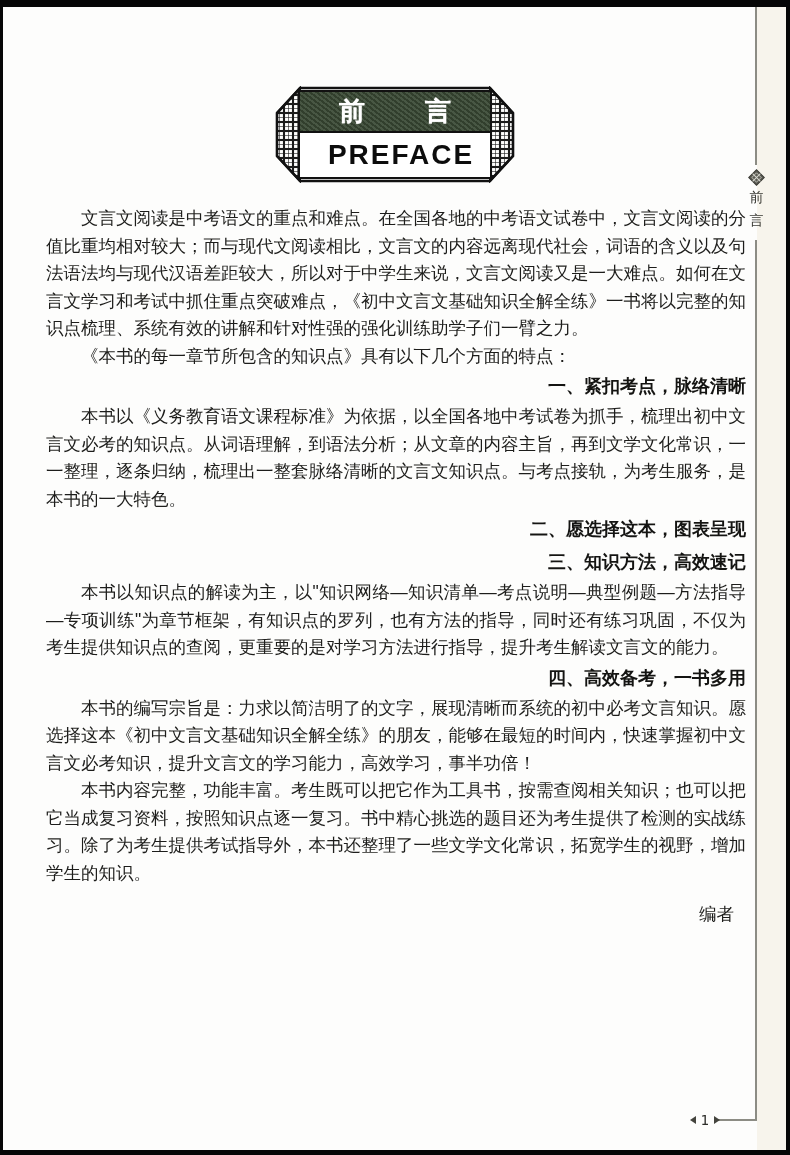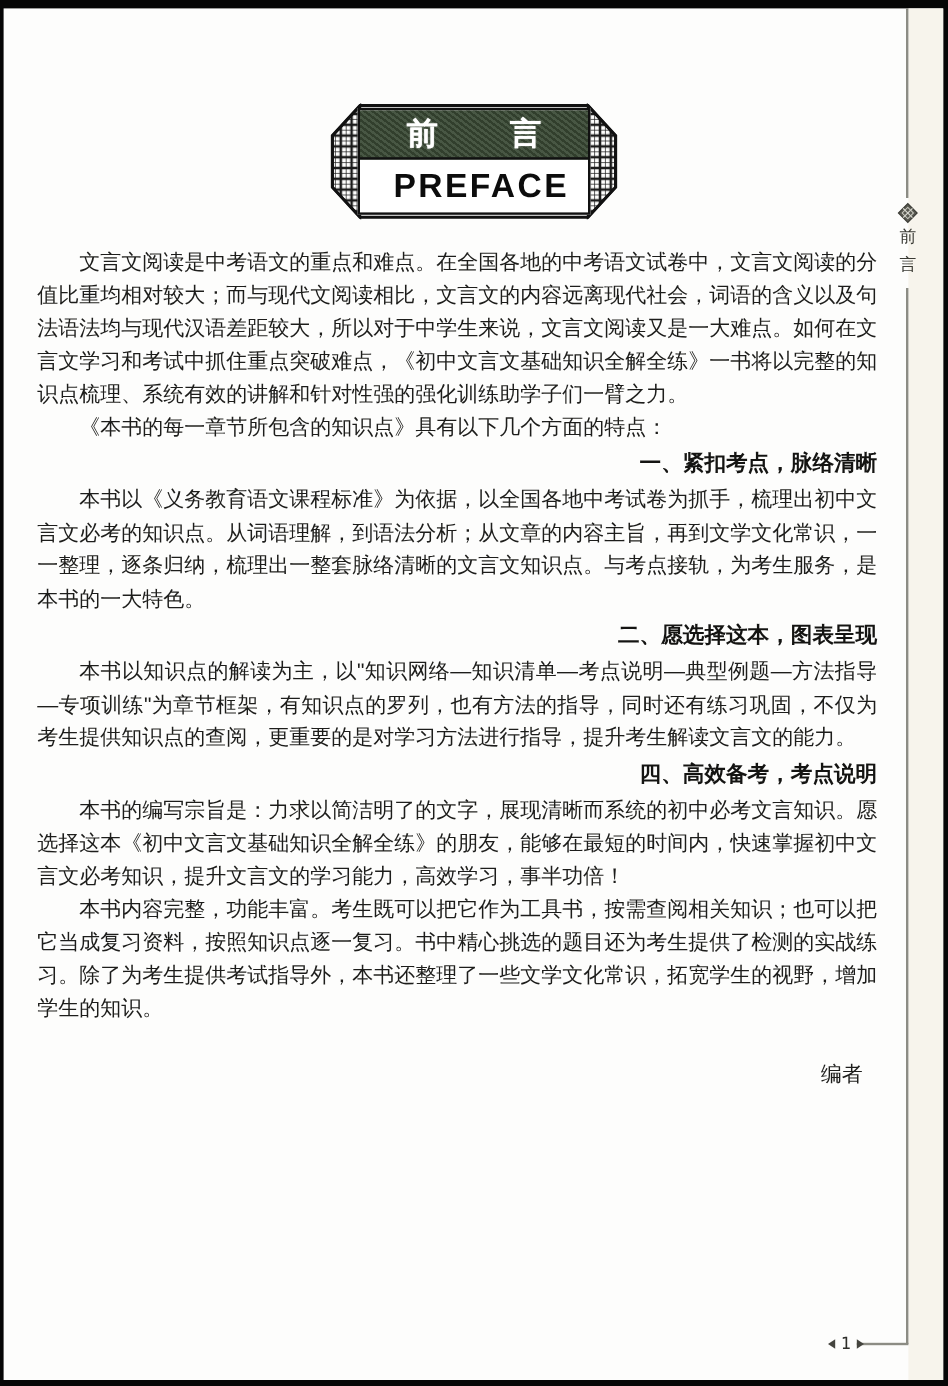--- a/index.html
+++ b/index.html
@@ -34,29 +34,29 @@
     color:#fff; font-weight:bold; font-size:26px; line-height:1;
     text-shadow:0 0 1px #fff;
   }
   .plaque-en {
     flex:1; display:flex; align-items:center; justify-content:center;
     color:#0c0c0c; font-weight:bold; font-size:28px; letter-spacing:2px;padding-left:12px;
   }
 
   
   .content {
-    position:absolute; left:31px; top:205px; width:700px;
+    position:absolute; left:46px; top:205px; width:700px;
     color:#1d1d1b; font-size:17.5px; line-height:27.5px; text-align:justify;
   }
   .content p.body { text-indent:2em; }
   .content h3 {
     font-size:18px; font-weight:bold; color:#141412;
     line-height:33px; padding-left:33px; text-align:right;
   }
-  .signature { margin-top:28px; text-align:right; padding-right:12px; font-size:17.5px; color:#1d1d1b; }
+  .signature { margin-top:14px; text-align:right; padding-right:12px; font-size:17.5px; color:#1d1d1b; }
 
   
   .rule-v-top    { position:absolute; left:755px; top:7px;    width:2px; height:158px; background:#8c8c84; }
   .rule-v-bottom { position:absolute; left:755px; top:240px;  width:2px; height:880px; background:#8c8c84; }
   .rule-h-corner { position:absolute; left:714px; top:1119px; width:43px; height:2px;  background:#8c8c84; }
   .side-ornament { position:absolute; left:747px; top:168px; width:19px; height:19px; }
   .side-tab {
     position:absolute; left:748px; top:190px; width:17px;
     display:flex; flex-direction:column; gap:9px; align-items:center;
     font-size:14px; color:#3a3a34; line-height:1;
@@ -102,23 +102,24 @@
 
   <div class="content">
     <p class="body">文言文阅读是中考语文的重点和难点。在全国各地的中考语文试卷中，文言文阅读的分值比重均相对较大；而与现代文阅读相比，文言文的内容远离现代社会，词语的含义以及句法语法均与现代汉语差距较大，所以对于中学生来说，文言文阅读又是一大难点。如何在文言文学习和考试中抓住重点突破难点，《初中文言文基础知识全解全练》一书将以完整的知识点梳理、系统有效的讲解和针对性强的强化训练助学子们一臂之力。</p>
     <p class="body">《本书的每一章节所包含的知识点》具有以下几个方面的特点：</p>
 
     <h3>一、紧扣考点，脉络清晰</h3>
     <p class="body">本书以《义务教育语文课程标准》为依据，以全国各地中考试卷为抓手，梳理出初中文言文必考的知识点。从词语理解，到语法分析；从文章的内容主旨，再到文学文化常识，一一整理，逐条归纳，梳理出一整套脉络清晰的文言文知识点。与考点接轨，为考生服务，是本书的一大特色。</p>
 
     <h3>二、愿选择这本，图表呈现</h3>
 
+    <h3>三、知识方法，高效速记</h3>
     <p class="body">本书以知识点的解读为主，以"知识网络—知识清单—考点说明—典型例题—方法指导—专项训练"为章节框架，有知识点的罗列，也有方法的指导，同时还有练习巩固，不仅为考生提供知识点的查阅，更重要的是对学习方法进行指导，提升考生解读文言文的能力。</p>
 
-    <h3>四、高效备考，考点说明</h3>
+    <h3>四、高效备考，一书多用</h3>
     <p class="body">本书的编写宗旨是：力求以简洁明了的文字，展现清晰而系统的初中必考文言知识。愿选择这本《初中文言文基础知识全解全练》的朋友，能够在最短的时间内，快速掌握初中文言文必考知识，提升文言文的学习能力，高效学习，事半功倍！</p>
 
     <p class="body">本书内容完整，功能丰富。考生既可以把它作为工具书，按需查阅相关知识；也可以把它当成复习资料，按照知识点逐一复习。书中精心挑选的题目还为考生提供了检测的实战练习。除了为考生提供考试指导外，本书还整理了一些文学文化常识，拓宽学生的视野，增加学生的知识。</p>
     <div class="signature">编者</div>
   </div>
 
   <div class="rule-v-top"></div>
   <div class="side-ornament">
     <svg width="19" height="19" viewBox="0 0 19 19">
       <g transform="rotate(45 9.5 9.5)">

